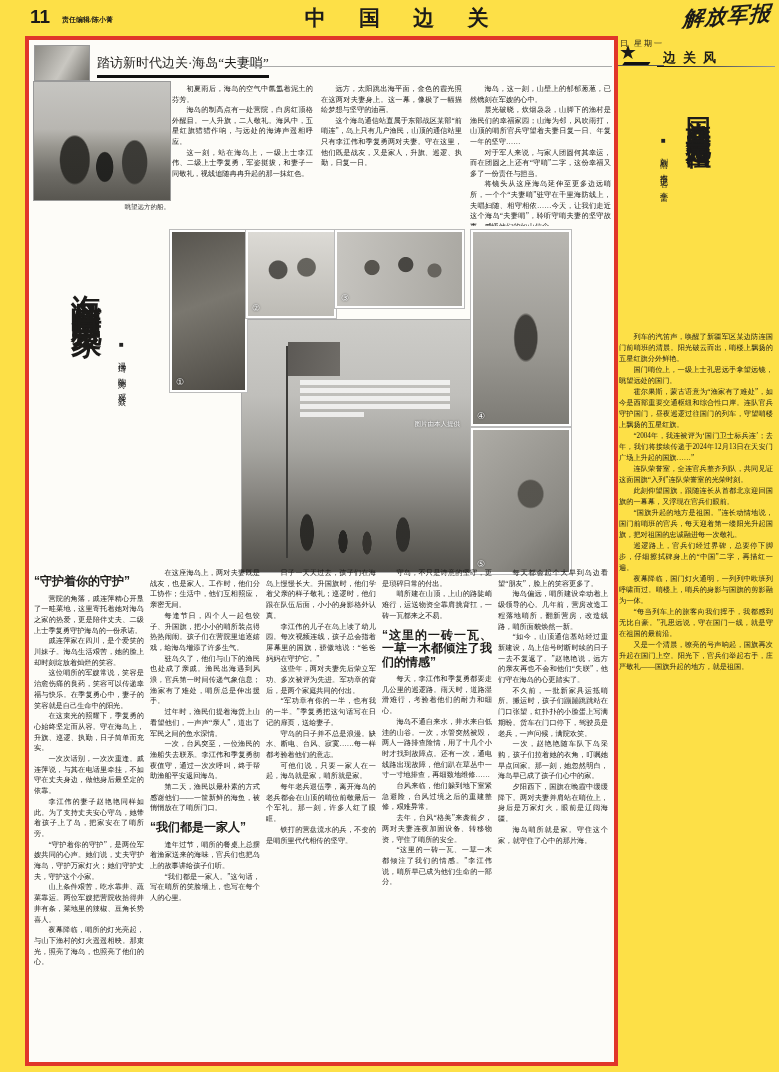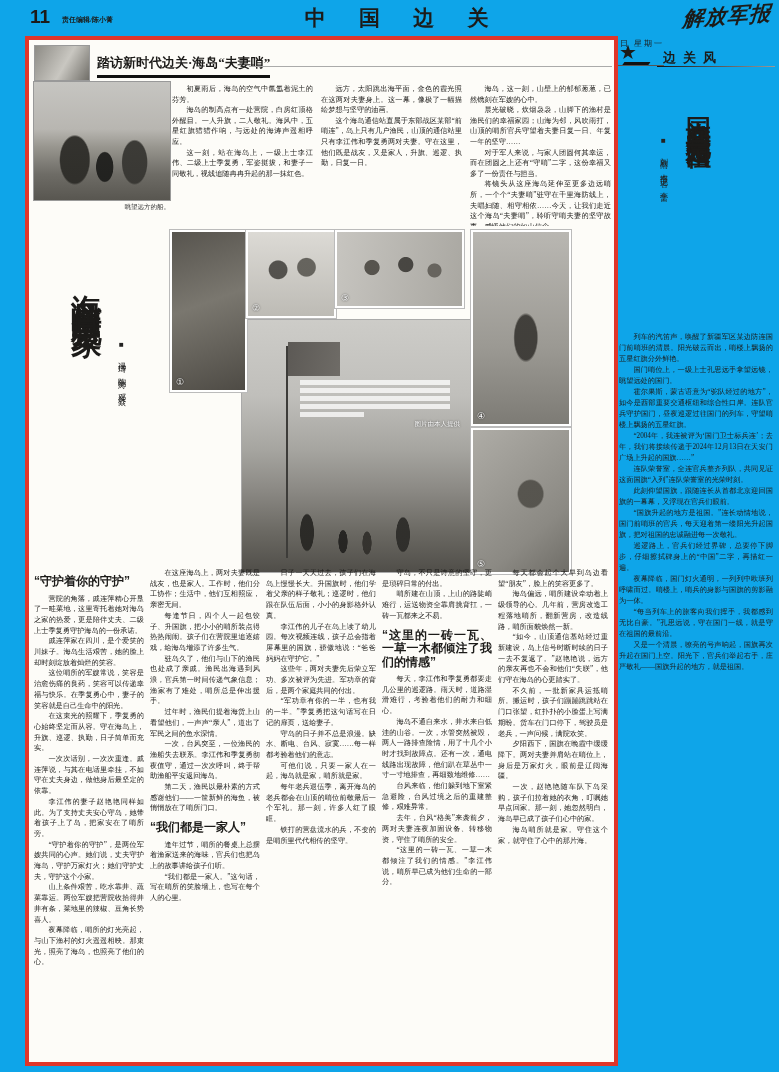--- a/index.html
+++ b/index.html
@@ -1,33 +1,33 @@
 <!DOCTYPE html>
 <html><head>
 <meta charset="utf-8">
 <style>
   html,body{margin:0;padding:0;}
   .paper{
     position:relative; width:779px; height:1072px; overflow:hidden;
-    background:#0ea5e9; color:#1c1b19;
+    background:#fde047; color:#1c1b19;
     font-family:"Liberation Serif","DejaVu Serif",serif;
   }
   
   .hdr{position:absolute;left:0;top:0;width:779px;height:34px;}
   .pageno{position:absolute;left:30px;top:6px;font-size:19px;font-weight:bold;font-family:"Liberation Sans",sans-serif;}
   .editor{position:absolute;left:62px;top:15px;font-size:7px;font-weight:bold;}
   .secttl{position:absolute;left:0;right:0;top:4px;text-align:center;font-size:21px;font-weight:900;letter-spacing:14px;margin-left:28px;}
   .dateln{position:absolute;right:115px;top:14px;font-size:8px;letter-spacing:2px;border-bottom:1px solid #555;padding-bottom:16px;margin-top:24px;}
   .masthead{position:absolute;right:8px;top:2px;font-size:21px;font-weight:900;font-style:italic;transform:skew(-8deg) rotate(-4deg);letter-spacing:1px;}
   
   .redbox{position:absolute;left:25px;top:36px;width:585px;height:1022px;border:4px solid #e0362a;background:#fdfcf8;}
   
   .eyebrow{position:absolute;left:6px;top:6px;height:36px;}
   .eyebrow .pic{position:absolute;left:0;top:0;width:54px;height:34px;background:linear-gradient(120deg,#8d8b85,#c9c7c1 55%,#706e68);box-shadow:0 0 0 1px #999;}
-  .eyebrow .lbl{position:absolute;left:62px;top:8px;font-size:13px;font-weight:700;white-space:nowrap;border-bottom:3px solid #111;padding-bottom:3px;}
+  .eyebrow .lbl{position:absolute;left:62px;top:8px;font-size:13px;font-weight:400;white-space:nowrap;border-bottom:3px solid #111;padding-bottom:3px;}
   .toprule{position:absolute;left:220px;top:26px;width:363px;height:1px;background:#aaa;}
   
   .leadphoto{position:absolute;left:5px;top:42px;width:136px;height:118px;
     background:
       radial-gradient(ellipse 26px 42px at 30% 66%, rgba(45,44,40,.95) 55%, rgba(45,44,40,0) 60%),
       radial-gradient(ellipse 15px 26px at 52% 72%, rgba(30,30,28,.95) 55%, rgba(30,30,28,0) 60%),
       radial-gradient(ellipse 22px 38px at 74% 68%, rgba(55,54,50,.95) 55%, rgba(55,54,50,0) 60%),
       linear-gradient(#c6c5c1 0%,#b8b6b1 40%,#98968f 55%,#6e6c66 78%,#585650 100%);
     box-shadow:0 0 0 1px #999;}
   .leadcap{position:absolute;left:5px;top:163px;width:136px;font-size:6.5px;text-align:right;color:#333;}
@@ -224,41 +224,41 @@
             <p>去年，台风“格美”来袭前夕，两对夫妻连夜加固设备、转移物资，守住了哨所的安全。</p>
             <p>“这里的一砖一瓦、一草一木都倾注了我们的情感。”李江伟说，哨所早已成为他们生命的一部分。</p>
           </div>
       </div>
       <div class="bcol">
         <div>
             <p>每天都会起个大早到岛边看望“朋友”，脸上的笑容更多了。</p>
             <p>海岛偏远，哨所建设牵动着上级领导的心。几年前，营房改造工程落地哨所，翻新营房，改造线路，哨所面貌焕然一新。</p>
             <p>“如今，山顶通信基站经过重新建设，岛上信号时断时续的日子一去不复返了。”赵艳艳说，远方的亲友再也不会和他们“失联”，他们守在海岛的心更踏实了。</p>
             <p>不久前，一批新家具运抵哨所。搬运时，孩子们蹦蹦跳跳站在门口张望，红扑扑的小脸蛋上写满期盼。货车在门口停下，驾驶员是老兵，一声问候，满院欢笑。</p>
+            <p>一次，赵艳艳随车队下岛采购，孩子们拉着她的衣角，叮嘱她早点回家。那一刻，她忽然明白，海岛早已成了孩子们心中的家。</p>
             <p>夕阳西下，国旗在晚霞中缓缓降下。两对夫妻并肩站在哨位上，身后是万家灯火，眼前是辽阔海疆。</p>
-            <p>一次，赵艳艳随车队下岛采购，孩子们拉着她的衣角，叮嘱她早点回家。那一刻，她忽然明白，海岛早已成了孩子们心中的家。</p>
             <p>海岛哨所就是家。守住这个家，就守住了心中的那片海。</p>
           </div>
       </div>
     </div>
   </div>
 
   <div class="sidebar">
     <div class="sblogo">
       <span class="star-icon">★</span>
       <span class="zslash"></span>
       <span class="sblabel">边关风</span>
       <div class="sbrule"></div>
     </div>
     <div class="sbhead">国旗升起的地方是祖国</div>
     <div class="sbbyline">■ 刘欣雨　本报记者　李蕾</div>
     <div class="sbbody">
         <p>列车的汽笛声，唤醒了新疆军区某边防连国门前哨班的清晨。阳光破云而出，哨楼上飘扬的五星红旗分外鲜艳。</p>
         <p>国门哨位上，一级上士孔思远手拿望远镜，眺望远处的国门。</p>
-        <p>霍尔果斯，蒙古语意为“驼队经过的地方”，如今是西部重要交通枢纽和综合性口岸。连队官兵守护国门，昼夜巡逻过往国门的列车，守望哨楼上飘扬的五星红旗。</p>
+        <p>霍尔果斯，蒙古语意为“渔家有了难处”，如今是西部重要交通枢纽和综合性口岸。连队官兵守护国门，昼夜巡逻过往国门的列车，守望哨楼上飘扬的五星红旗。</p>
         <p>“2004年，我连被评为‘国门卫士标兵连’；去年，我们将接续传递于2024年12月13日在天安门广场上升起的国旗……”</p>
         <p>连队荣誉室，全连官兵整齐列队，共同见证这面国旗“入列”连队荣誉室的光荣时刻。</p>
         <p>此刻仰望国旗，跟随连长从首都北京迎回国旗的一幕幕，又浮现在官兵们眼前。</p>
         <p>“国旗升起的地方是祖国。”连长动情地说，国门前哨班的官兵，每天迎着第一缕阳光升起国旗，把对祖国的忠诚融进每一次敬礼。</p>
         <p>巡逻路上，官兵们经过界碑，总要停下脚步，仔细擦拭碑身上的“中国”二字，再描红一遍。</p>
         <p>夜幕降临，国门灯火通明，一列列中欧班列呼啸而过。哨楼上，哨兵的身影与国旗的剪影融为一体。</p>
         <p>“每当列车上的旅客向我们挥手，我都感到无比自豪。”孔思远说，守在国门一线，就是守在祖国的最前沿。</p>
         <p>又是一个清晨，嘹亮的号声响起，国旗再次升起在国门上空。阳光下，官兵们举起右手，庄严敬礼——国旗升起的地方，就是祖国。</p>
       </div>
   </div>

